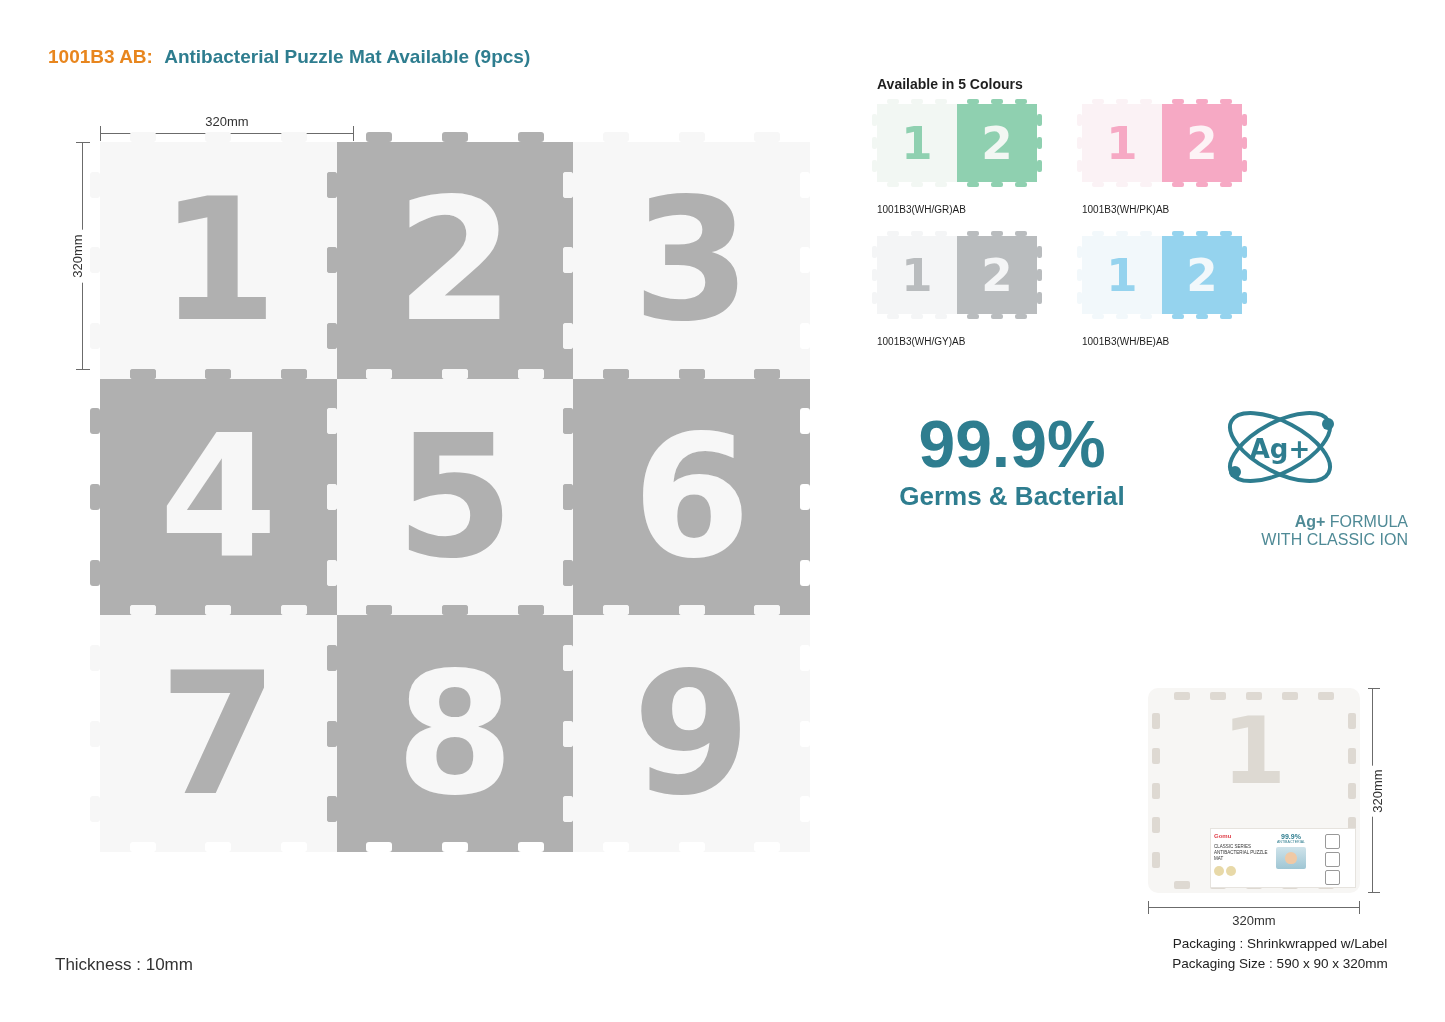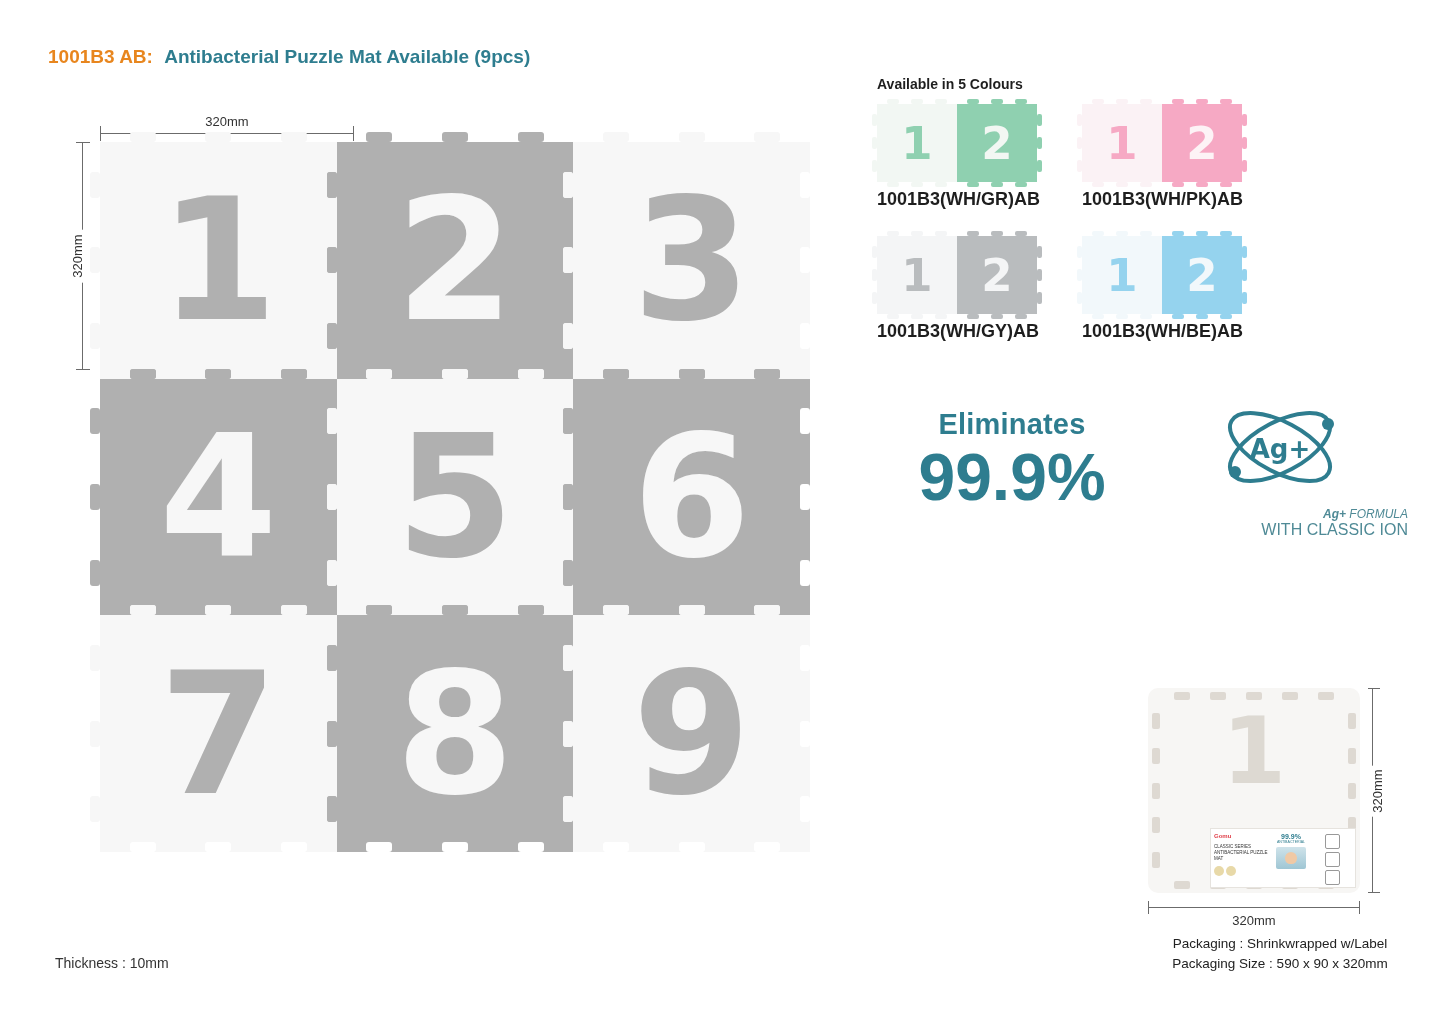--- a/index.html
+++ b/index.html
@@ -127,21 +127,21 @@
   .nub {
     position: absolute;
     border-radius: 3px;
   }
 
   
   #thickness {
     position: absolute;
     left: 55px;
     top: 955px;
-    font-size: 14px;
+    font-size: 17px;
     color: #333;
     text-align: center;
   }
 
   
   #colours-title {
     position: absolute;
     left: 877px;
     top: 76px;
     font-size: 14px;
@@ -163,23 +163,23 @@
     position: relative;
     box-sizing: border-box;
   }
   .sw .d {
     font-family: "DejaVu Sans", sans-serif;
     font-size: 45px;
     font-weight: bold;
     line-height: 1;
   }
   .colour-caption {
-    margin-top: 7px;
-    font-size: 18px;
-    font-weight: bold;
+    margin-top: 22px;
+    font-size: 10px;
+    font-weight: normal;
     color: #1e1e1e;
     white-space: nowrap;
   }
 
   
   .mini-nubs { position: absolute; inset: 0; pointer-events: none; }
   .mini-nub { position: absolute; border-radius: 2px; }
 
   
   #eliminates {
@@ -222,24 +222,23 @@
     margin: 0 auto;
     position: relative;
   }
   #antimicrobial .am-title {
     font-size: 24px;
     font-weight: bold;
     margin-top: 6px;
     color: #2e7d8f;
   }
   #antimicrobial .am-sub1 {
-    font-size: 12px;
-    margin-top: 5px;
+    font-size: 16px;
+    margin-top: 11px;
     color: #4f8a96;
-    font-style: italic;
   }
   #antimicrobial .am-sub1 b { font-weight: bold; }
   #antimicrobial .am-sub2 {
     font-size: 16px;
     color: #4f8a96;
   }
 
   
   #package {
     position: absolute;
@@ -731,22 +730,22 @@
             <div class="mini-nub" style="background: rgb(149, 211, 238); height: 12px; width: 5px; top: 33px; right: -5px;"></div>
             <div class="mini-nub" style="background: rgb(149, 211, 238); height: 12px; width: 5px; top: 56.4px; right: -5px;"></div>
           </div>
         </div>
       </div>
       <div class="colour-caption">1001B3(WH/BE)AB</div>
     </div>
   </div>
 
 <div id="eliminates">
-  <div class="l1">Eliminates</div>
   <div class="l2">99.9%</div>
+  <div class="l3">Germs &amp; Bacterial</div>
 </div>
 
 <div id="antimicrobial">
   <div class="atom">
     <svg viewBox="0 0 130 110" width="130" height="110" aria-hidden="true">
       <g fill="none" stroke="#2e7d8f" stroke-width="4">
         <ellipse cx="65" cy="55" rx="55" ry="25" transform="rotate(-28 65 55)"></ellipse>
         <ellipse cx="65" cy="55" rx="55" ry="25" transform="rotate(28 65 55)"></ellipse>
       </g>
       <circle cx="113" cy="32" r="6" fill="#2e7d8f"></circle>

